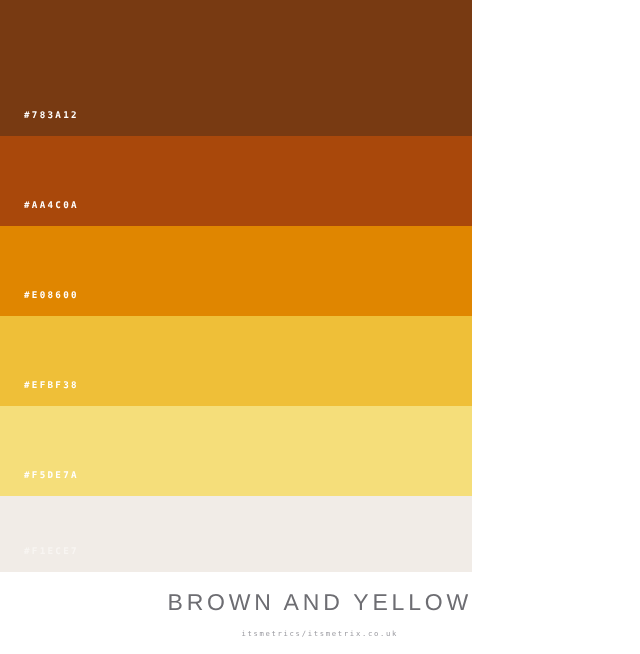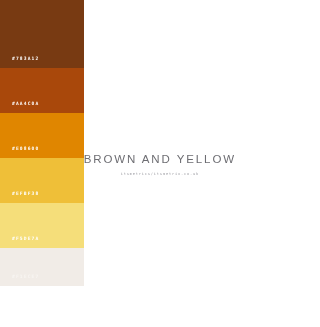--- a/index.html
+++ b/index.html
@@ -10,22 +10,23 @@
     width: 236px;
     height: 327px;
     background: #ffffff;
     font-family: "Liberation Sans", sans-serif;
     overflow: hidden;
   }
   .palette {
     width: 236px;
     height: 327px;
     display: flex;
-    flex-direction: row;
+    flex-direction: column;
     background: #ffffff;
+    align-items: flex-end;
   }
   .swatches {
     display: flex;
     flex-direction: column;
     width: 100%;
   }
   .swatch {
     position: relative;
     width: 100%;
     box-sizing: border-box;

